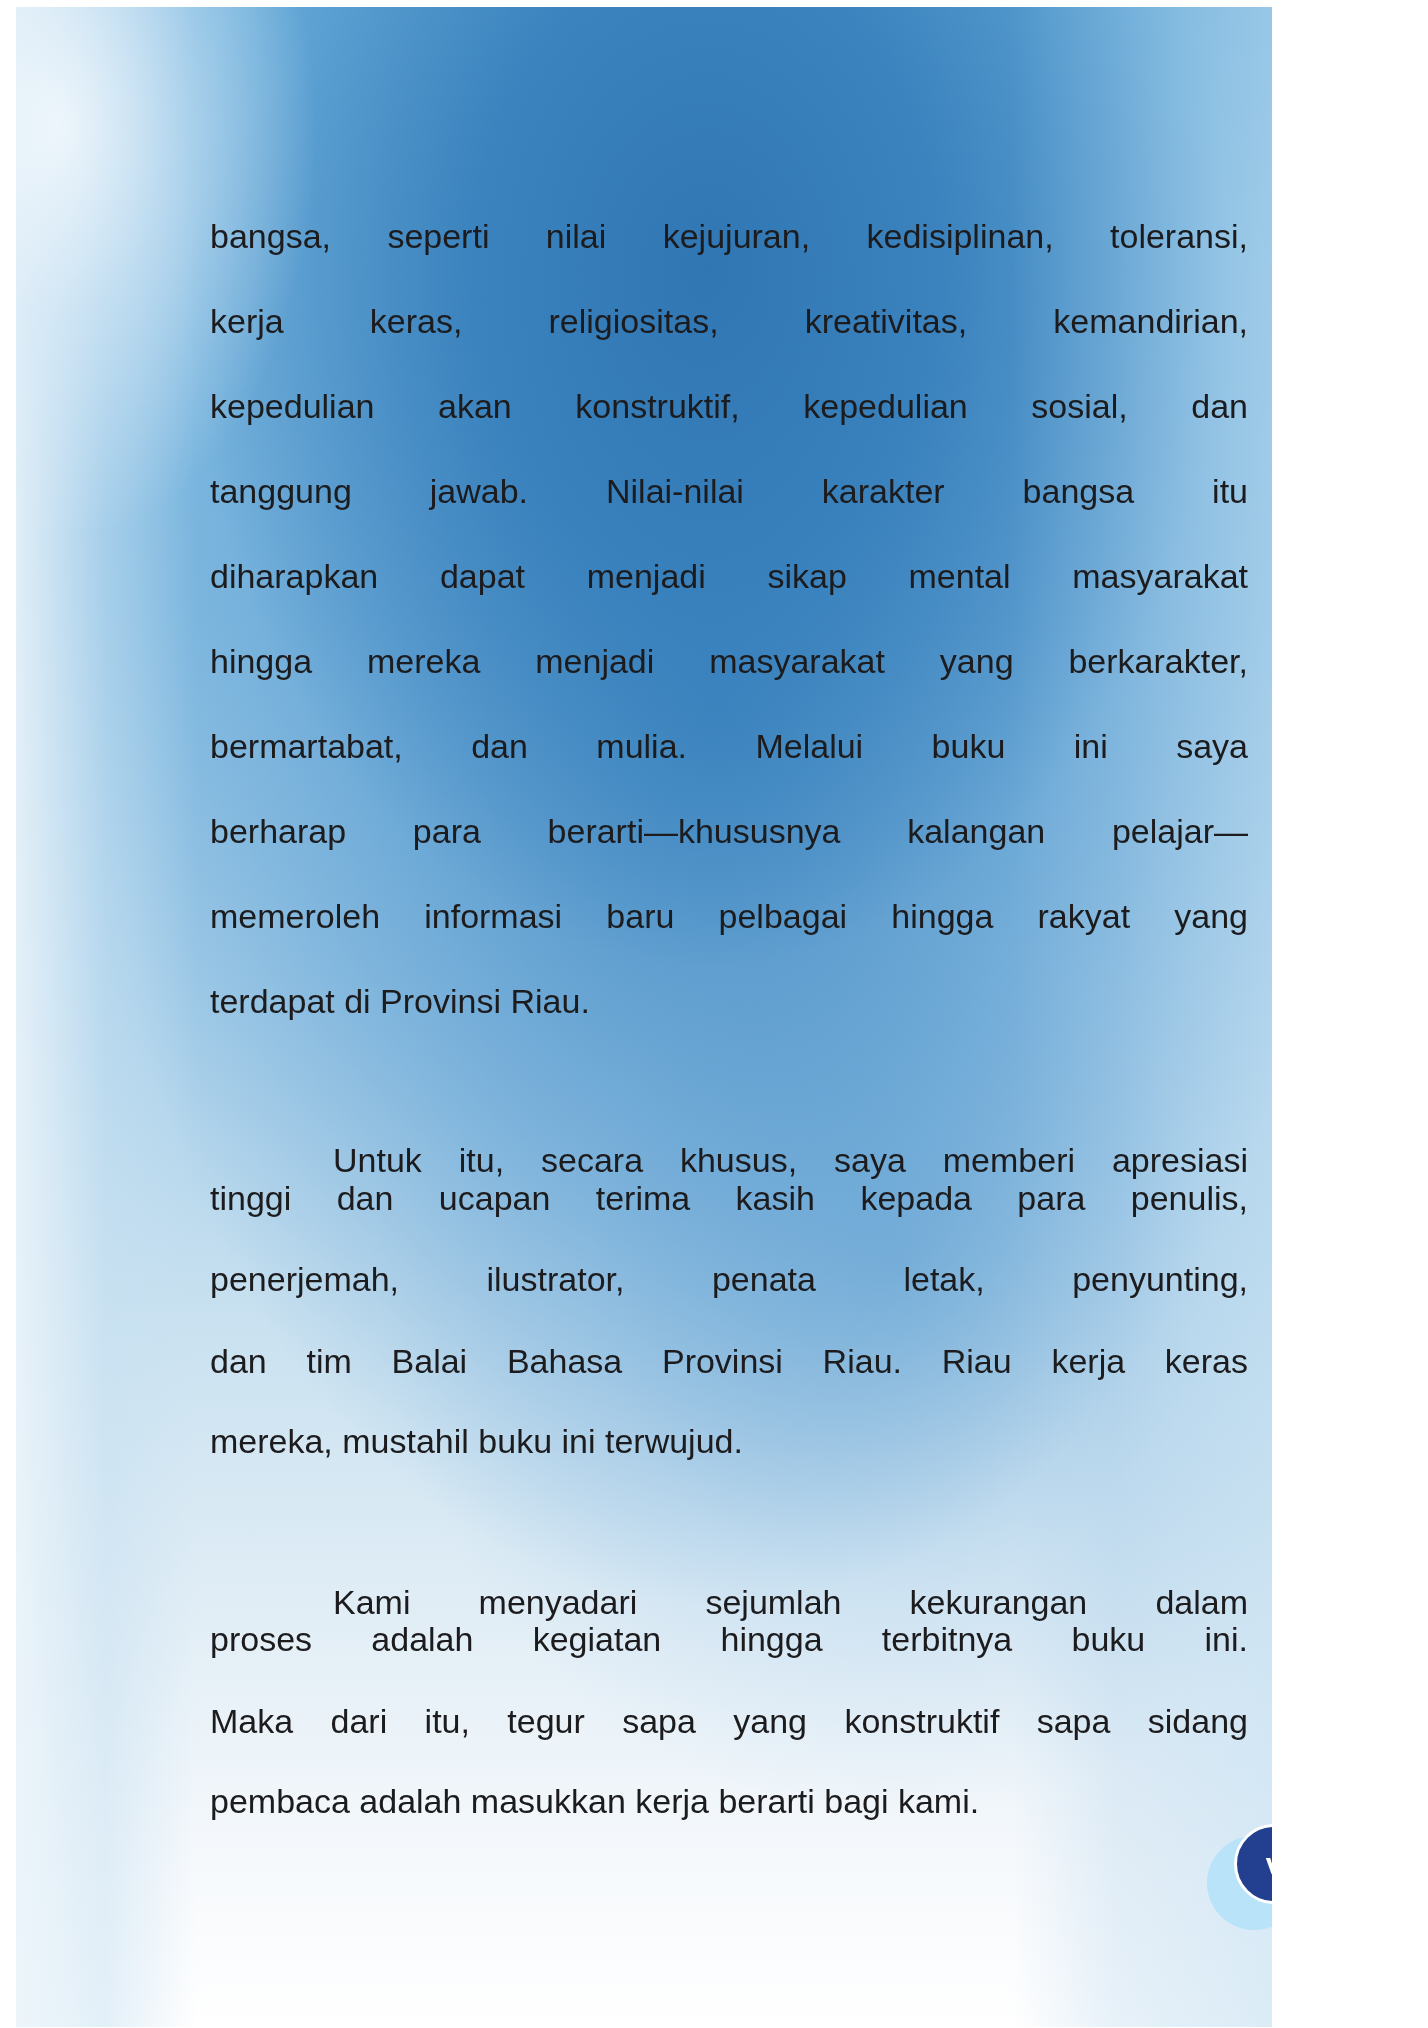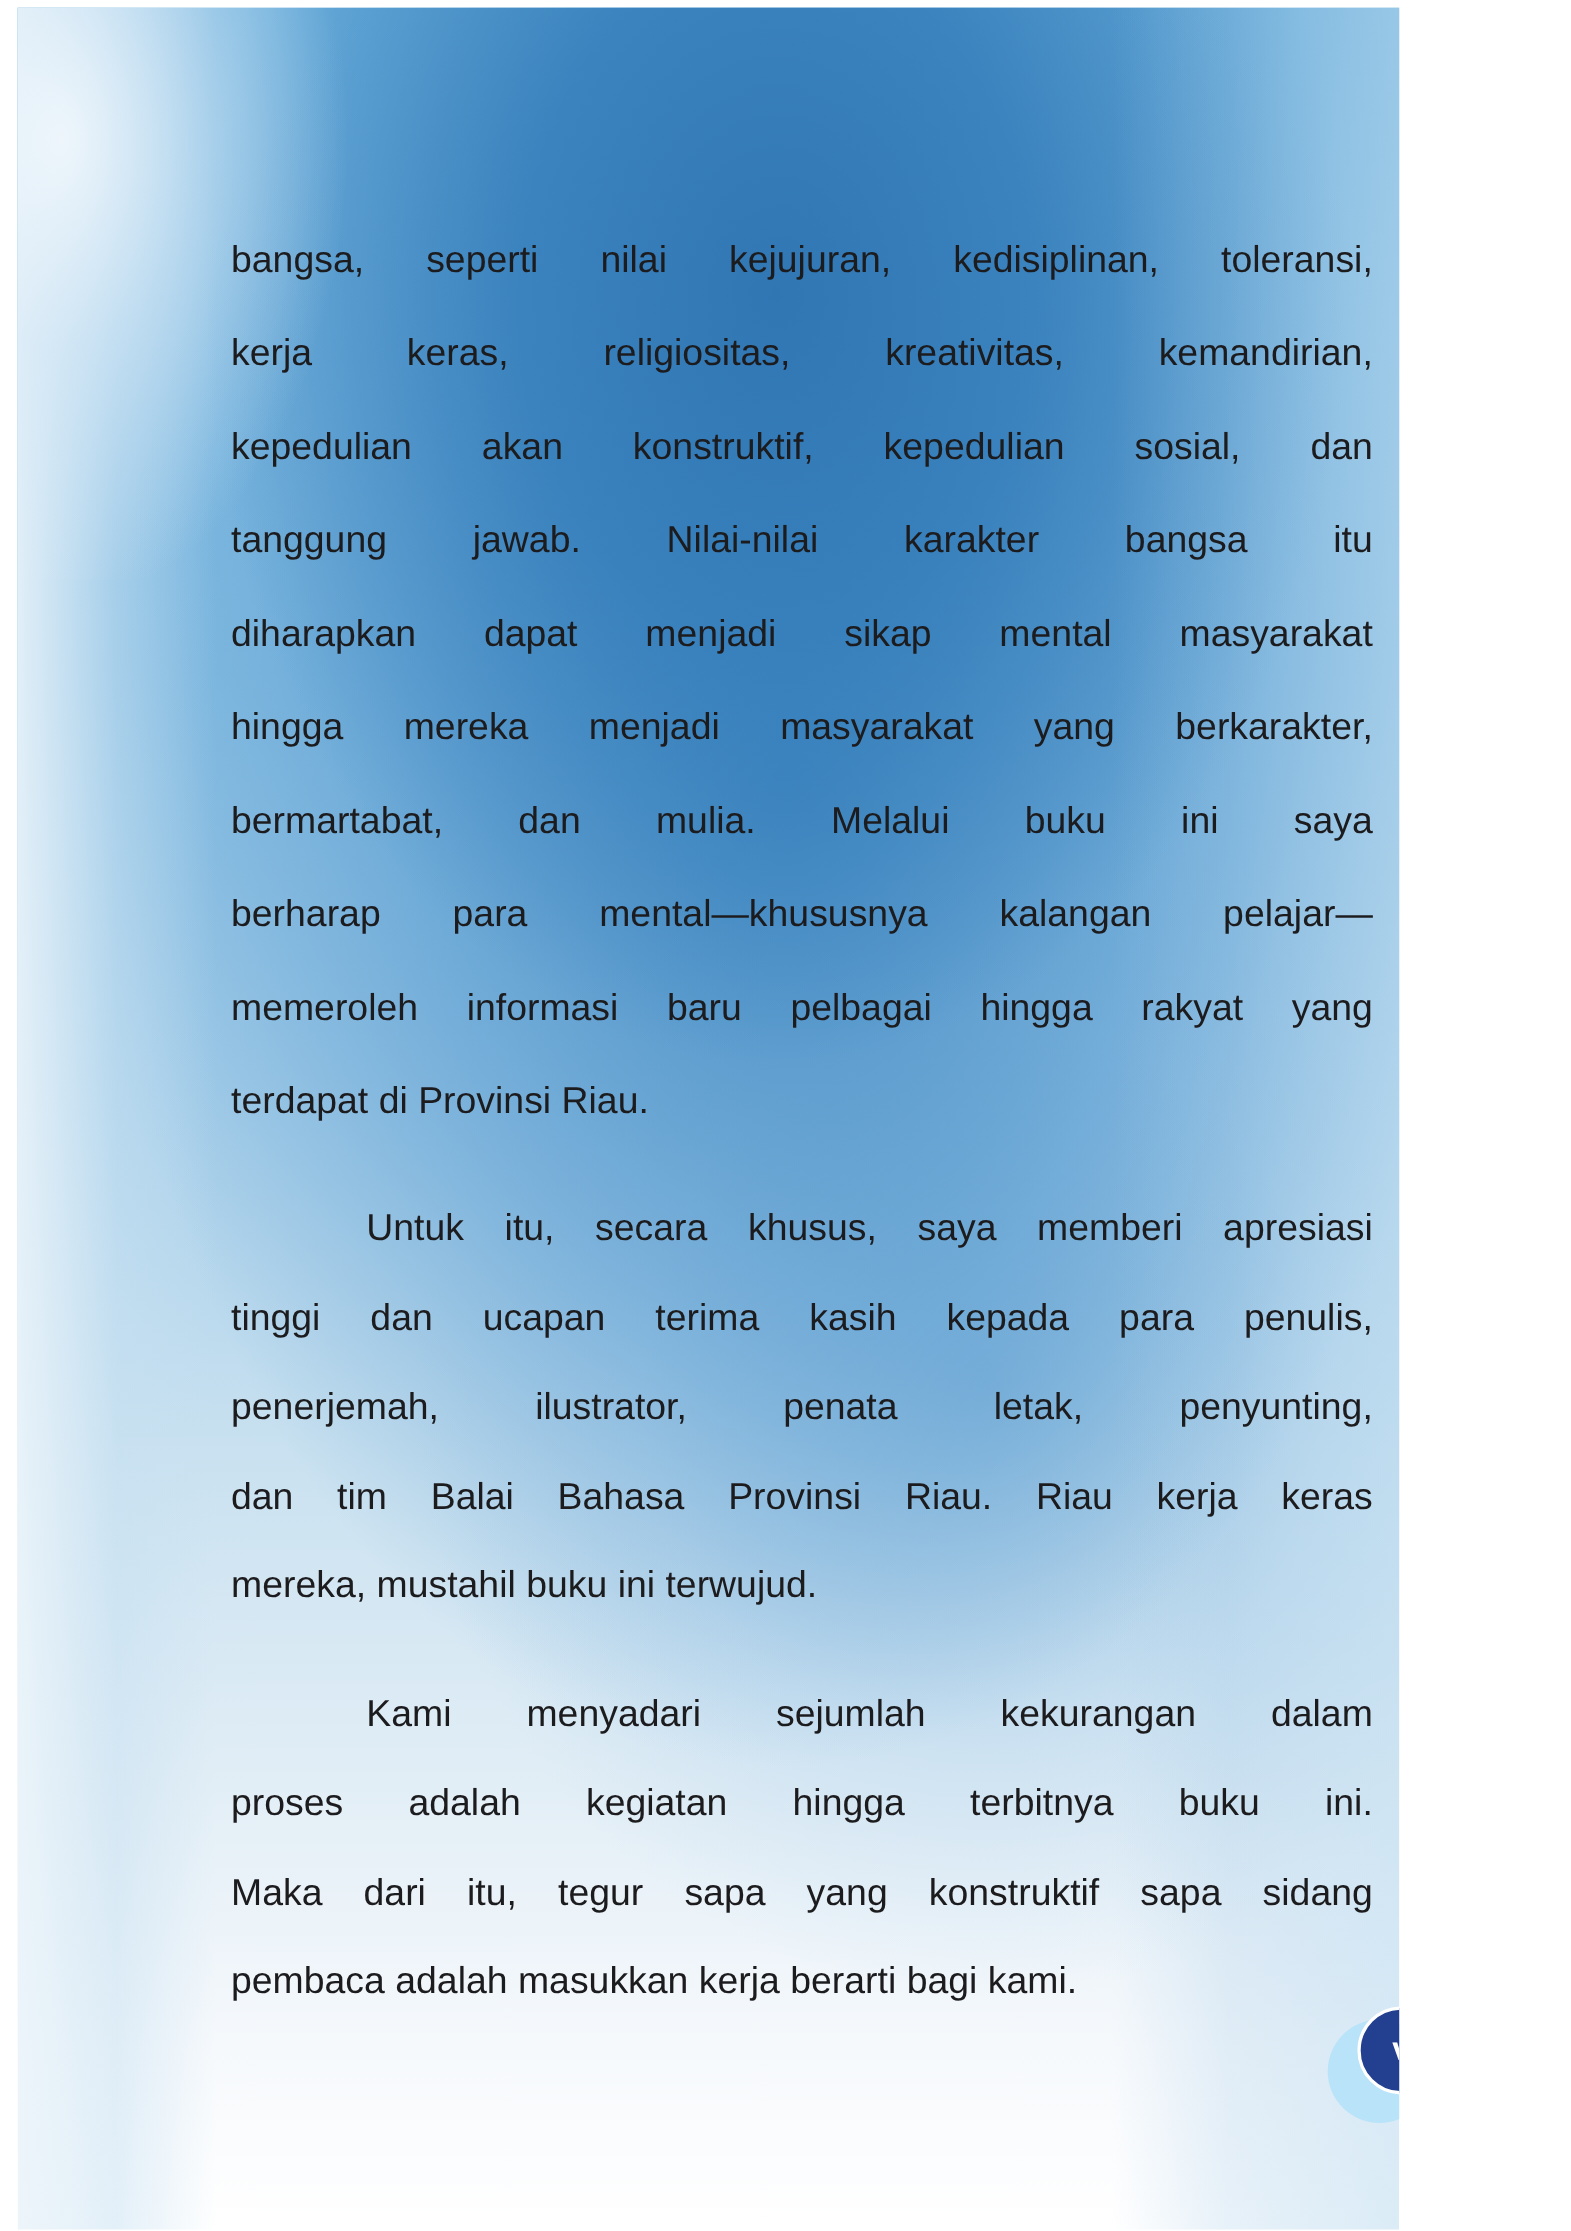--- a/index.html
+++ b/index.html
@@ -30,21 +30,21 @@
     position: absolute; left: 0; top: 0; width: 360px; height: 520px;
     background: radial-gradient(ellipse 260px 420px at 40px 120px, rgba(240,247,252,0.95) 0%, rgba(220,236,248,0.6) 45%, rgba(200,225,242,0) 100%);
   }
   .line {
     position: absolute; left: 194px; width: 1038px; height: 50px;
     font-size: 34px; line-height: 50px; color: #1c1b1d;
     text-align: justify; text-align-last: justify; white-space: nowrap;
     word-spacing: 0;
   }
   .line.last { text-align-last: left; }
-  .line.indent { left: 317px; width: 915px; }
+  .line.indent { left: 317px; width: 915px; margin-top: 44px; }
   .badge-back {
     position: absolute; left: 1191px; top: 1829px; width: 94px; height: 94px;
     border-radius: 50%; background: #b9e3f8;
   }
   .badge-front {
     position: absolute; left: 1218px; top: 1817px; width: 74px; height: 74px;
     border-radius: 50%; background: #233f8f; border: 3px solid #ffffff;
     color: #ffffff; font-weight: bold; font-size: 30px;
     display: flex; align-items: center; justify-content: center;
     font-family: "Liberation Sans", sans-serif;
@@ -59,21 +59,21 @@
   <div class="wash-topleft"></div>
 
   <div>
     <div class="line" style="top:204px">bangsa, seperti nilai kejujuran, kedisiplinan, toleransi,</div>
     <div class="line" style="top:289px">kerja keras, religiositas, kreativitas, kemandirian,</div>
     <div class="line" style="top:374px">kepedulian akan  konstruktif, kepedulian sosial, dan</div>
     <div class="line" style="top:459px">tanggung jawab. Nilai-nilai karakter bangsa  itu</div>
     <div class="line" style="top:544px">diharapkan dapat menjadi sikap mental masyarakat</div>
     <div class="line" style="top:629px">hingga mereka menjadi masyarakat yang berkarakter,</div>
     <div class="line" style="top:714px">bermartabat, dan mulia. Melalui buku ini saya</div>
-    <div class="line" style="top:799px">berharap para mental—khususnya kalangan pelajar—</div>
+    <div class="line" style="top:799px">berharap para berarti—khususnya kalangan pelajar—</div>
     <div class="line" style="top:884px">memeroleh informasi baru pelbagai hingga rakyat yang</div>
     <div class="line last" style="top:969px">terdapat di Provinsi Riau.</div>
   </div>
 
   <div>
     <div class="line indent" style="top:1084px">Untuk itu, secara khusus, saya memberi apresiasi</div>
     <div class="line" style="top:1166px">tinggi dan ucapan terima kasih kepada para penulis,</div>
     <div class="line" style="top:1247px">penerjemah, ilustrator, penata letak, penyunting,</div>
     <div class="line" style="top:1329px">dan tim Balai Bahasa Provinsi Riau. Riau kerja keras</div>
     <div class="line last" style="top:1409px">mereka, mustahil buku ini terwujud.</div>

